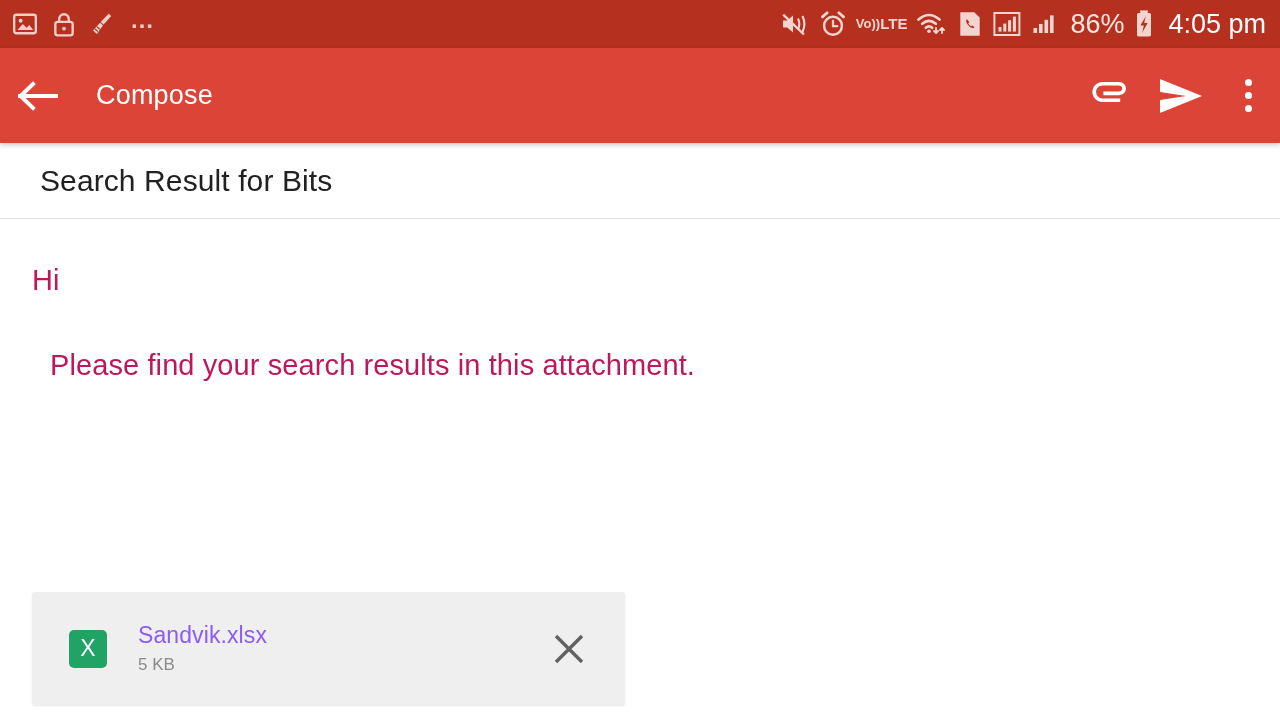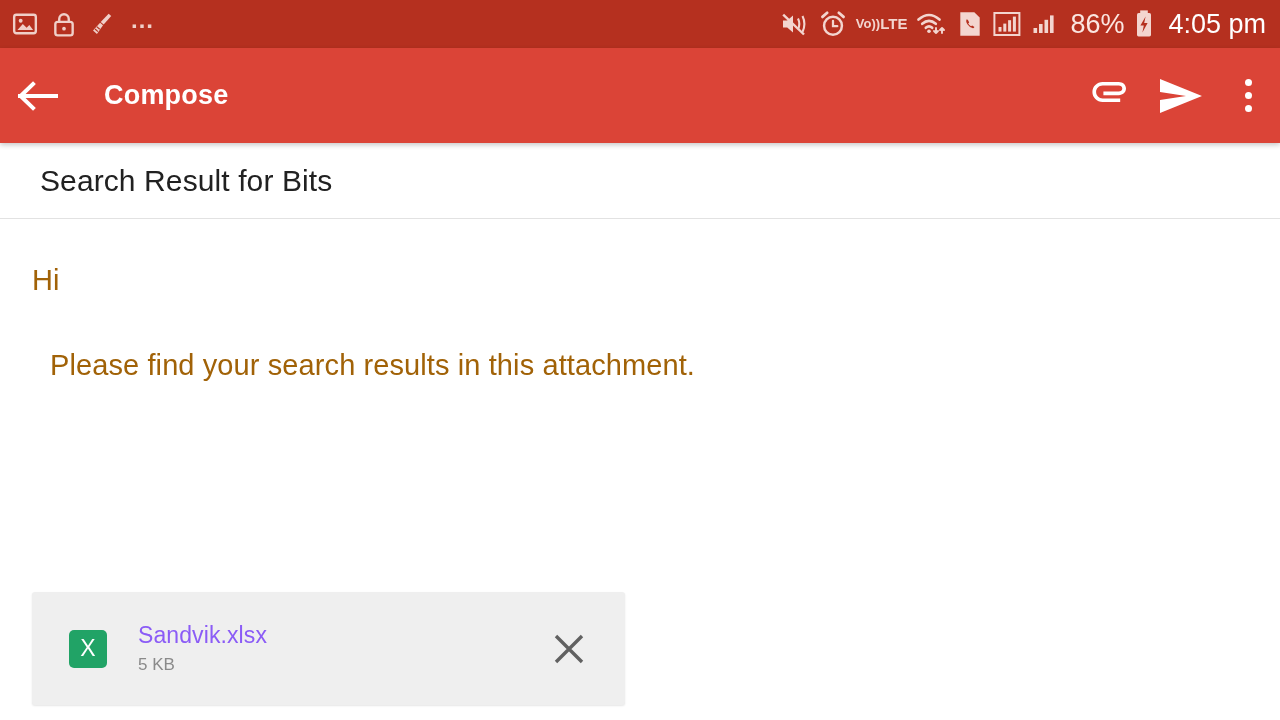--- a/index.html
+++ b/index.html
@@ -36,22 +36,22 @@
   
   .app-bar{
     position:absolute; left:0; top:48px; width:1280px; height:95px;
     background:#db4437;
     display:flex; align-items:center;
     box-shadow:0 2px 5px rgba(0,0,0,.22);
     z-index:5;
   }
   .back-btn{ width:76px; height:95px; display:flex; align-items:center; justify-content:center; }
   .app-title{
-    color:#ffffff; font-size:27px; font-weight:700; letter-spacing:.2px;
-    margin-left:28px;
+    color:#ffffff; font-size:27px; font-weight:400; letter-spacing:.2px;
+    margin-left:20px;
   }
   .app-actions{ margin-left:auto; display:flex; align-items:center; }
   .action-btn{ width:70px; height:95px; display:flex; align-items:center; justify-content:center; }
   .action-btn.overflow{ width:64px; }
   .kebab{ display:flex; flex-direction:column; gap:6px; align-items:center; }
   .kebab i{ width:7px; height:7px; border-radius:50%; background:#fff; display:block; }
 
   
   .subject-row{
     position:absolute; left:0; top:143px; width:1280px; height:76px;
@@ -61,21 +61,21 @@
   }
   .subject-text{
     padding-left:40px; font-size:30px; color:#212121; font-weight:400; letter-spacing:.1px;
   }
 
   .body-area{
     position:absolute; left:0; top:220px; width:1280px; height:360px;
     padding:30px 32px 0 32px;
     background:#fff;
   }
-  .body-line{ font-size:29px; color:#a16207; line-height:1.0; letter-spacing:.1px;}
+  .body-line{ font-size:29px; color:#be185d; line-height:1.0; letter-spacing:.1px;}
   .body-greeting{ margin-top:16px; }
   .body-sentence{ margin-top:56px; padding-left:18px; }
   .body-signature{ margin-top:86px; }
 
   
   .attachment-chip{
     position:absolute; left:32px; top:592px; width:593px; height:113px;
     background:#efefef;
     border-radius:3px;
     display:flex; align-items:center;

